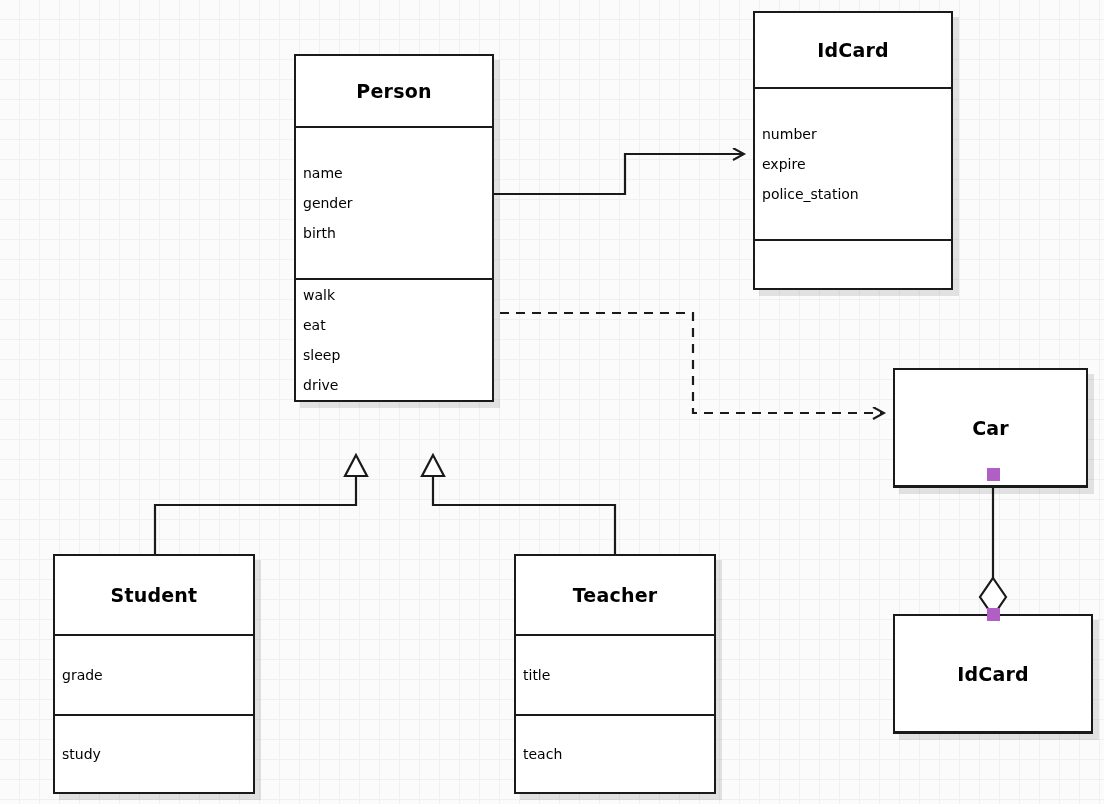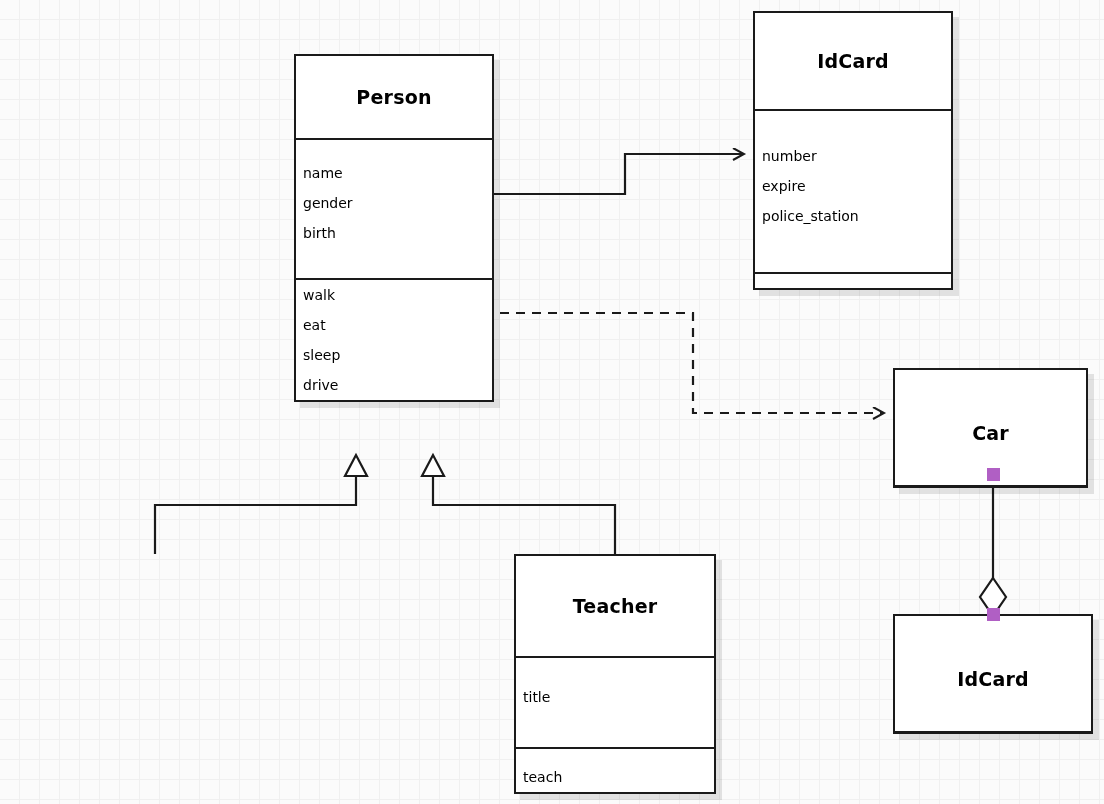--- a/index.html
+++ b/index.html
@@ -34,21 +34,20 @@
     border: 2px solid #1a1a1a;
     box-sizing: border-box;
     box-shadow: 6px 6px 0 0 rgba(0,0,0,0.10);
     display: flex;
     flex-direction: column;
     z-index: 2;
   }
   .compartment {
     box-sizing: border-box;
     position: relative;
-    margin-top: 11px;
   }
   .compartment + .compartment {
     border-top: 2px solid #1a1a1a;
   }
   .cls-title {
     display: flex;
     align-items: center;
     justify-content: center;
     font-weight: bold;
     font-size: 19px;
@@ -129,27 +128,36 @@
   <div class="uml-class" style="left:753px; top:11px; width:200px; height:279px;">
     <div class="compartment cls-title" style="height:74px;">IdCard</div>
     <div class="compartment cls-members" style="height:152px;">
       <div class="member">number</div>
       <div class="member">expire</div>
       <div class="member">police_station</div>
     </div>
     <div class="compartment cls-members" style="flex:1;"></div>
   </div>
 
+  <div class="uml-class" style="left:53px; top:554px; width:202px; height:240px;">
+    <div class="compartment cls-title" style="height:78px;">Student</div>
+    <div class="compartment cls-members" style="height:80px;">
+      <div class="member">grade</div>
+    </div>
+    <div class="compartment cls-members" style="flex:1;">
+      <div class="member">study</div>
+    </div>
+  </div>
 
   <div class="uml-class" style="left:514px; top:554px; width:202px; height:240px;">
     <div class="compartment cls-title" style="height:78px;">Teacher</div>
     <div class="compartment cls-members" style="height:80px;">
       <div class="member">title</div>
     </div>
-    <div class="compartment cls-members" style="flex:1;justify-content:flex-end;">
+    <div class="compartment cls-members" style="flex:1;">
       <div class="member">teach</div>
     </div>
   </div>
 
   <div class="uml-class" style="left:893px; top:368px; width:195px; height:120px; border-bottom-width:3px;">
     <div class="compartment cls-title" style="flex:1;">Car</div>
   </div>
 
   <div class="uml-class" style="left:893px; top:614px; width:200px; height:120px; border-bottom-width:3px;">
     <div class="compartment cls-title" style="flex:1;">IdCard</div>

